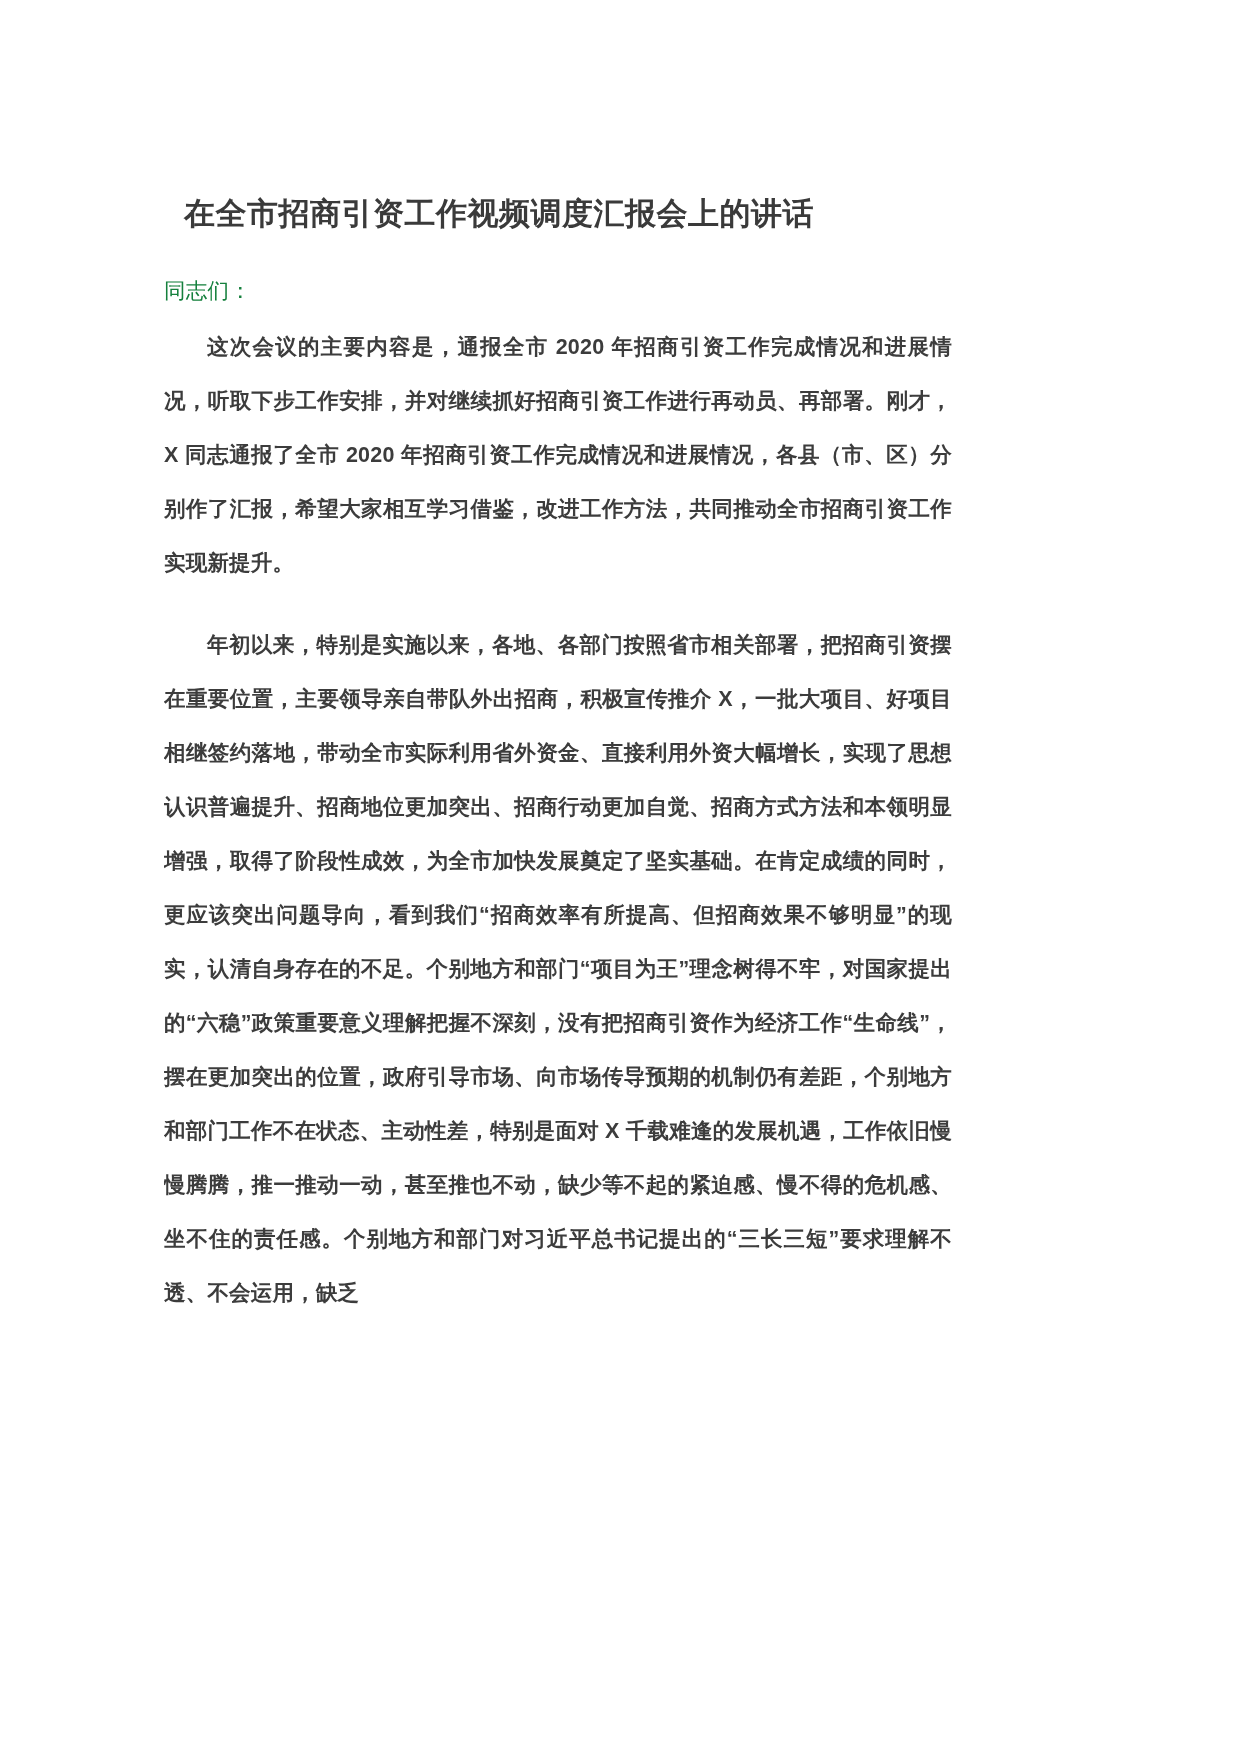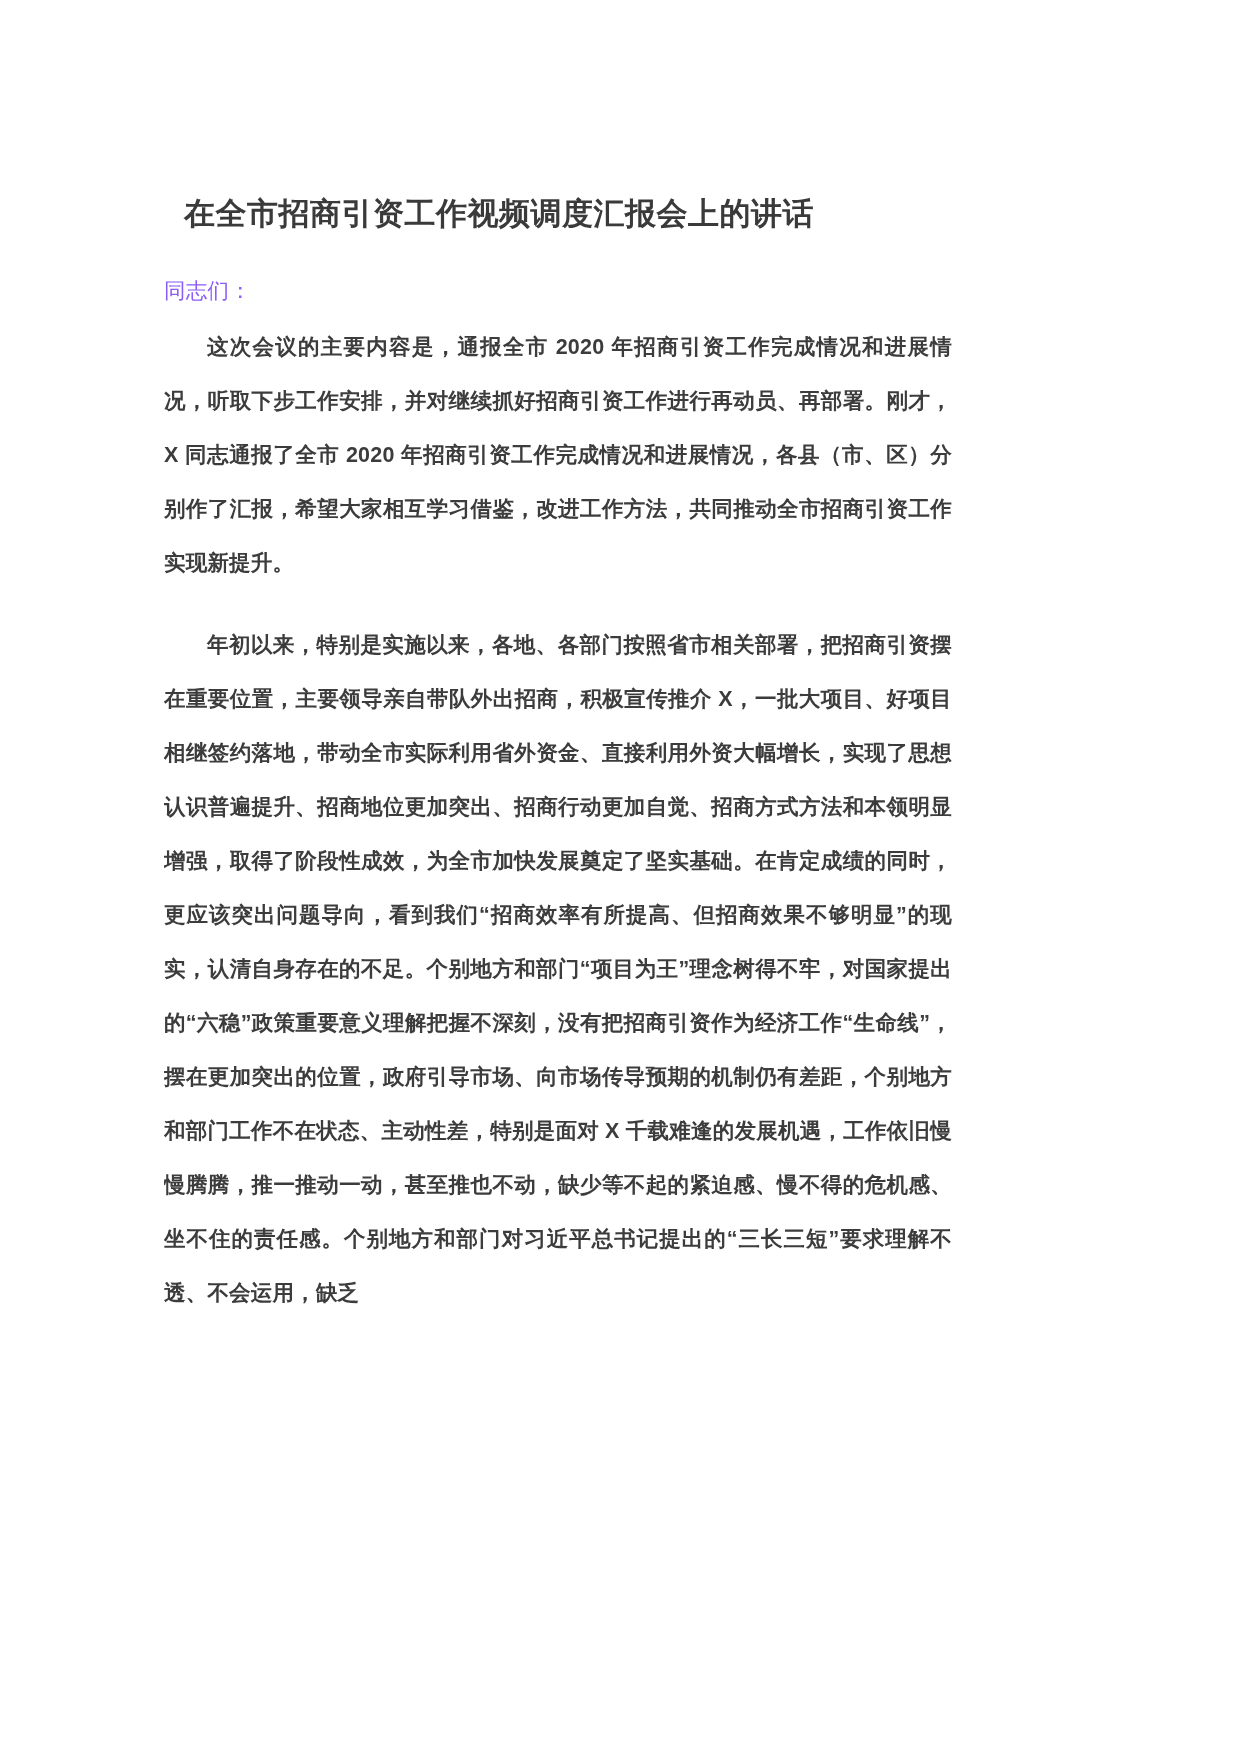--- a/index.html
+++ b/index.html
@@ -41,21 +41,21 @@
     top: 178px;
     left: 4px;
     width: 788px;
     white-space: nowrap;
   }
   .salutation {
     position: absolute;
     top: 264px;
     left: 0;
     font-size: 21.5px;
-    color: #8b5cf6;
+    color: #15803d;
     line-height: 54px;
     letter-spacing: 0.3px;
   }
   .body-flow {
     position: absolute;
     top: 320px;
     left: 0;
     width: 788px;
   }
   p.para {

